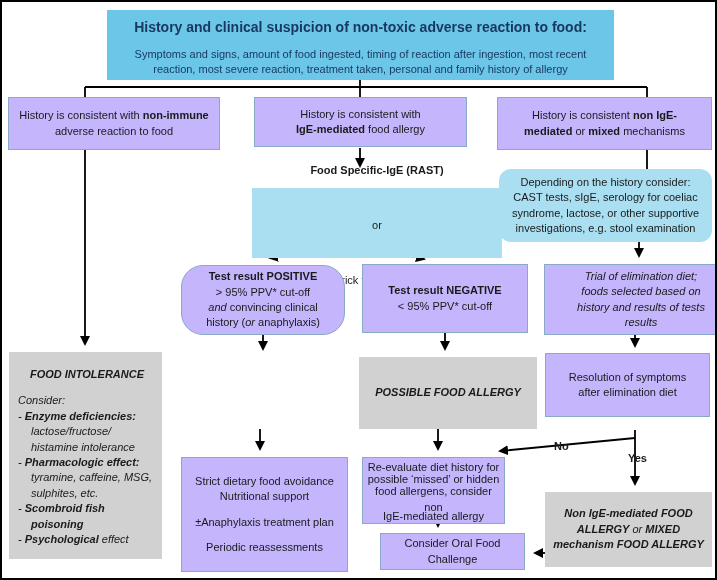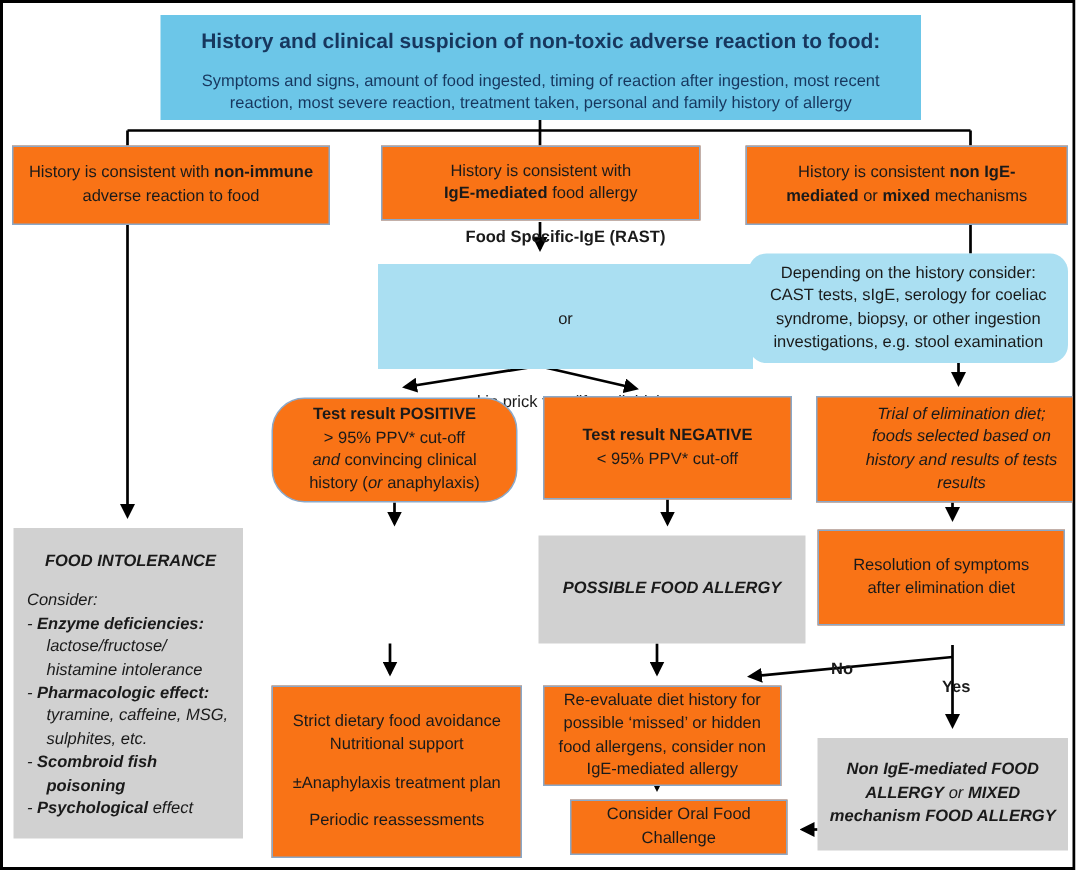--- a/index.html
+++ b/index.html
@@ -5,54 +5,54 @@
   html,body{margin:0;padding:0;background:#fff;}
   .canvas{
     position:relative;width:717px;height:580px;background:#fff;
     border:2px solid #000;box-sizing:border-box;
     font-family:"Liberation Sans",sans-serif;color:#1a1a1a;overflow:hidden;
   }
   .node{
     position:absolute;box-sizing:border-box;display:flex;flex-direction:column;
     justify-content:center;text-align:center;font-size:11px;line-height:1.4;
   }
-  .white{background:#f97316;border:1.6px solid var(--box-border,#8aa8c8);}
+  .white{background:#c4b5fd;border:1.6px solid var(--box-border,#8aa8c8);}
   .blue{background:var(--light-blue,#aadff2);}
   .grayb{background:var(--gray,#d1d1d1);font-style:italic;}
   .b{font-weight:bold;}
   .i{font-style:italic;}
   .line{min-height:1em;}
   .ind{padding-left:13px;}
 
   #header{left:105px;top:8px;width:507px;height:70px;background:var(--header-blue,#6cc6e8);
           color:var(--header-text,#17375e);justify-content:flex-start;padding:8px 14px 6px;}
   .h-title{font-weight:bold;font-size:14px;margin-bottom:9px;}
   .h-body{font-size:11px;}
 
   #l2-left {left:6px;  top:95px; width:212px;height:53px;padding:2px 8px;}
   #l2-mid  {left:252px;top:95px; width:213px;height:50px;padding:2px 8px;}
   #l2-right{left:495px;top:95px; width:215px;height:53px;padding:2px 8px;}
 
-  #rast      {left:250px;top:174px;width:250px;height:70px;padding:2px 8px;gap:44px;}
+  #rast      {left:250px;top:186px;width:250px;height:70px;padding:2px 8px;gap:44px;}
   #depending {left:497px;top:167px;width:213px;height:73px;padding:2px 4px;border-radius:12px;}
 
   #positive {left:179px;top:263px;width:164px;height:70px;padding:2px 6px;border-radius:22px;}
   #negative {left:360px;top:262px;width:166px;height:69px;padding:2px 6px;}
   #trial    {left:542px;top:262px;width:194px;height:71px;padding:2px 6px;font-style:italic;}
 
   #intolerance{left:7px;top:350px;width:153px;height:207px;justify-content:flex-start;
                padding:15px 6px 6px 9px;text-align:left;}
   #intolerance .it-title{font-weight:bold;text-align:center;margin-bottom:11px;}
 
   #ige-allergy{left:179px;top:355px;width:163px;height:72px;padding:2px 8px;}
   #possible   {left:357px;top:355px;width:178px;height:72px;padding:2px 8px;}
   #resolution {left:543px;top:351px;width:165px;height:64px;padding:2px 8px;}
 
   #strict    {left:179px;top:455px;width:167px;height:115px;padding:16px 4px;}
-  #reevaluate{left:360px;top:455px;width:159px;height:67px;padding:2px 4px;}
+  #reevaluate{left:360px;top:455px;width:143px;height:67px;padding:2px 4px;}
   #challenge {left:378px;top:531px;width:145px;height:37px;padding:2px 6px;}
   #nonige    {left:543px;top:490px;width:167px;height:75px;padding:2px 6px;}
 
   .flow-label{position:absolute;font-size:11px;font-weight:bold;color:#1a1a1a;}
   #no-label {left:552px;top:438px;}
   #yes-label{left:626px;top:450px;}
 
   svg.arrows{position:absolute;left:0;top:0;pointer-events:none;}
   .aline{stroke:var(--arrow,#000);stroke-width:1.8;fill:none;}
 </style>
@@ -103,21 +103,21 @@
     </div>
 
   <div class="node blue" id="rast">
       <div class="line"><span class="b">Food Specific-IgE (RAST)</span></div>
       <div class="line"><span>or</span></div>
       <div class="line"><span>skin prick test (if available)</span></div>
     </div>
   <div class="node blue" id="depending">
       <div class="line"><span>Depending on the history consider:</span></div>
       <div class="line"><span>CAST tests, sIgE, serology for coeliac</span></div>
-      <div class="line"><span>syndrome, biopsy, or other ingestion</span></div>
+      <div class="line"><span>syndrome, lactose, or other supportive</span></div>
       <div class="line"><span>investigations, e.g. stool examination</span></div>
     </div>
 
   <div class="node white" id="positive">
       <div class="line"><span class="b">Test result POSITIVE</span></div>
       <div class="line"><span>&gt; 95% PPV* cut-off</span></div>
       <div class="line"><span class="i">and</span><span> convincing clinical</span></div>
       <div class="line"><span>history (</span><span class="i">or</span><span> anaphylaxis)</span></div>
     </div>
   <div class="node white" id="negative">

